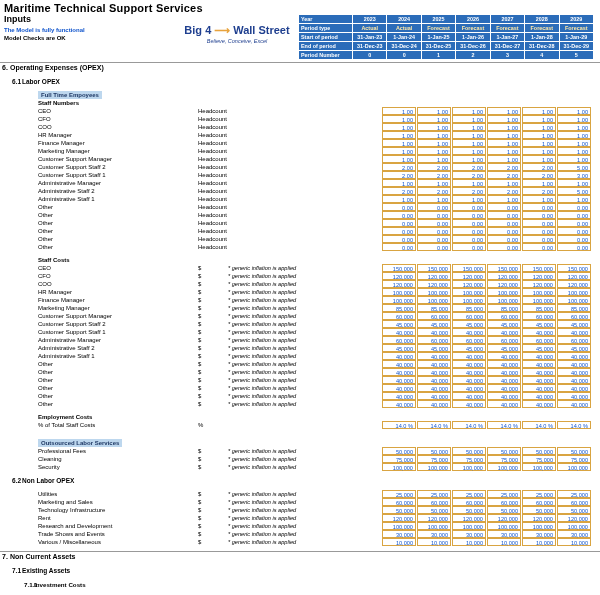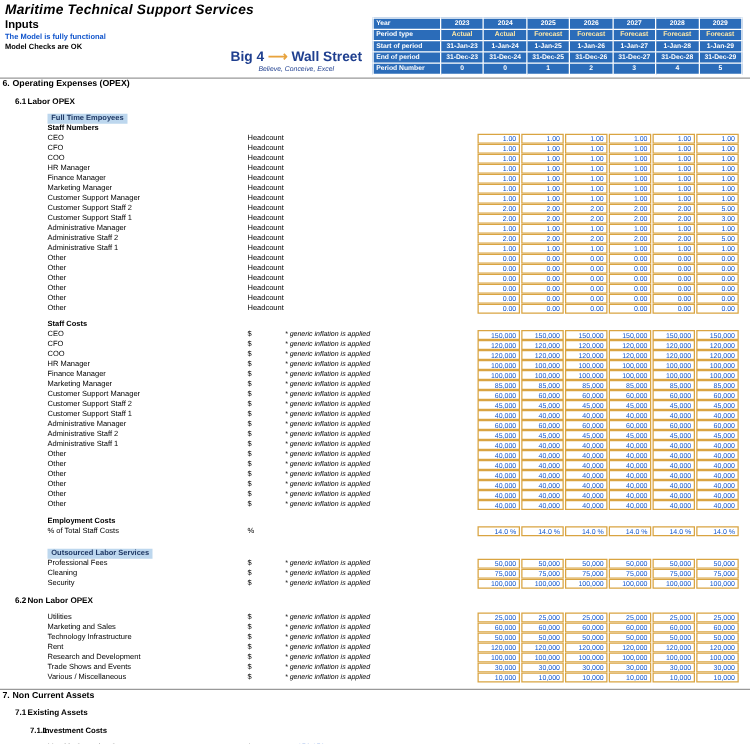--- a/index.html
+++ b/index.html
@@ -12,35 +12,34 @@
     font-size: 6px;
     color: #000000;
     overflow: hidden;
   }
   .sheet { position: relative; width: 600px; height: 595px; }
 
   
   .title {
     font-size: 11px;
     font-weight: bold;
-    font-style: italic;
     padding: 2px 0 0 4px;
     letter-spacing: .2px;
   }
   .subtitle {
     font-size: 9px;
     font-weight: bold;
     padding: 0 0 2px 4px;
   }
   .hdr-note { font-size: 6px; font-weight: bold; color: #1155cc; padding-left: 4px; line-height: 8px;}
   .hdr-note.black { color:#000; }
 
   .logo-box {
     position: absolute;
-    left: 178px; top: 29px;
+    left: 178px; top: 14px;
     width: 118px; height: 40px;
     display: flex; flex-direction: column; align-items: center; justify-content: center;
   }
   .logo-line { font-size: 11px; font-weight: bold; color: #1f3f8f; white-space: nowrap;}
   .logo-line .orange { color: #e8a33d; }
   .logo-sub { font-size: 5.5px; color: #1f3f8f; font-style: italic; margin-top:1px;}
 
   
   .yearhdr {
     position: absolute;

